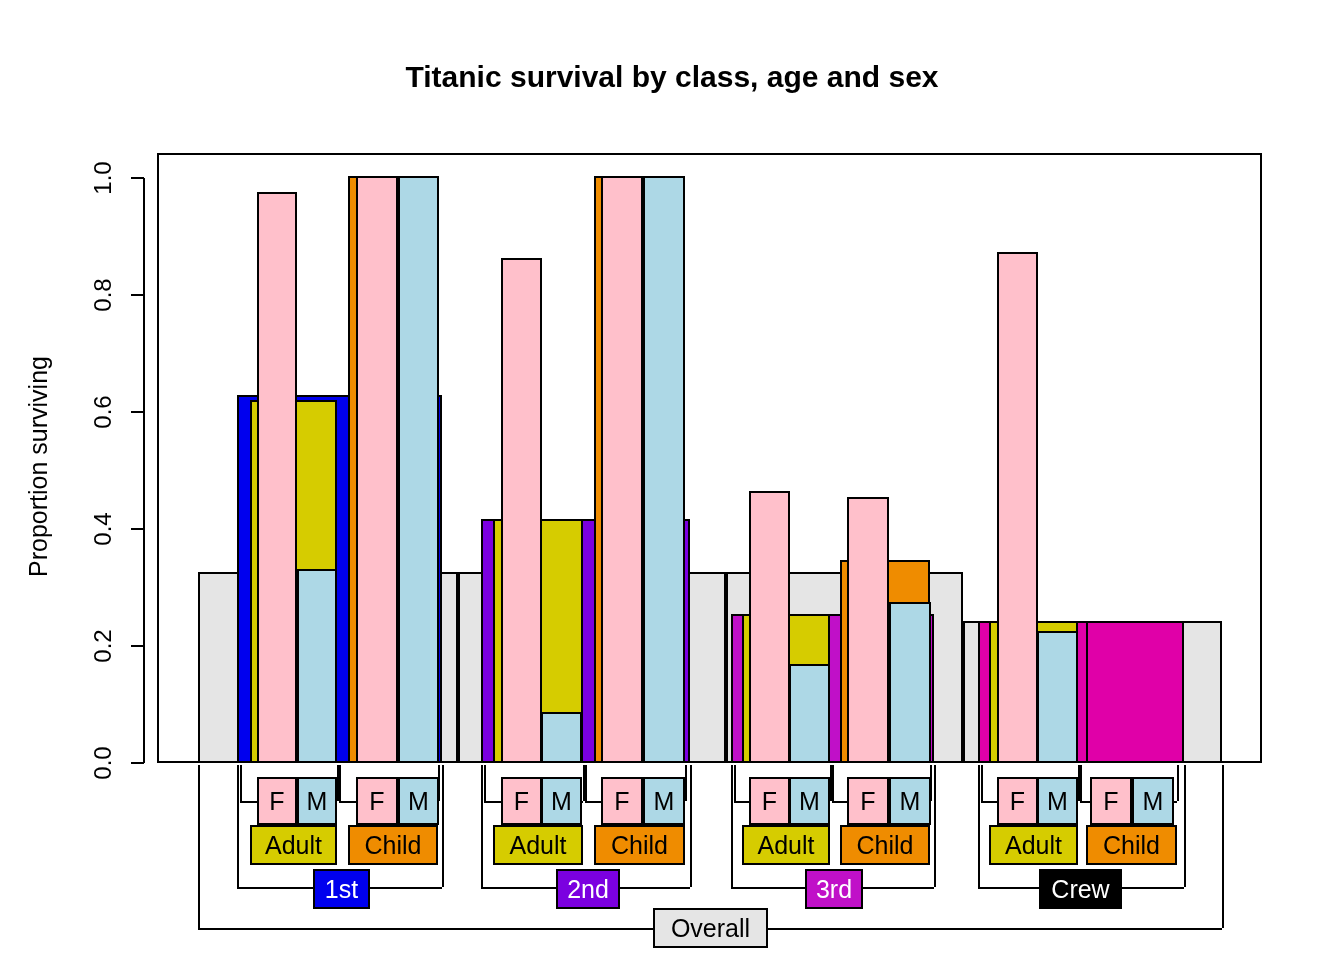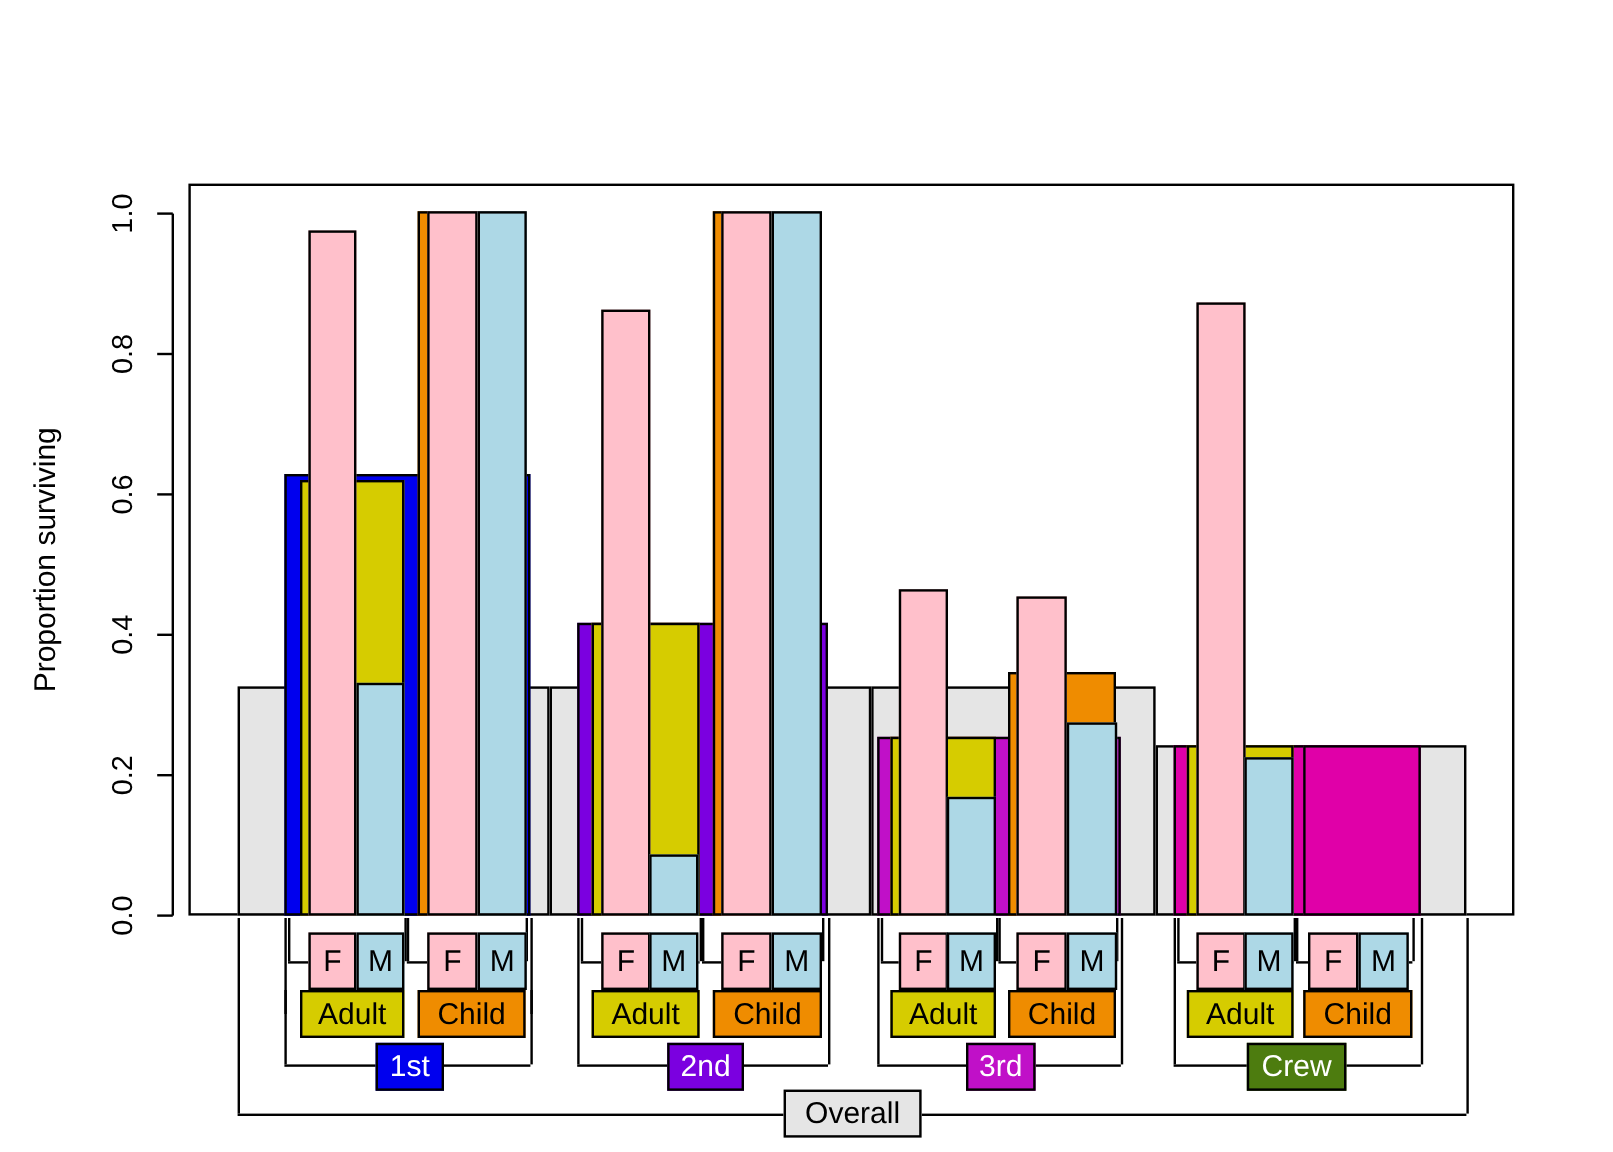--- a/index.html
+++ b/index.html
@@ -50,20 +50,21 @@
   }
   .conn{position:absolute;background:#000;}
   .hline{height:2px;}
   .vline{width:2px;}
 </style>
 </head>
 <body>
 
 <div id="stage">
 
+  <div class="title">Titanic survival by class, age and sex</div>
 
   <div class="ylab">Proportion surviving</div>
   <div id="yaxis">
       <div class="yaxis-line" style="left: 143px; top: 178px; height: 585px;"></div>
       <div class="ytick-mark" style="left: 131px; top: 762px;"></div>
       <div class="ytick-label" style="left: 73px; top: 749px;">0.0</div>
       <div class="ytick-mark" style="left: 131px; top: 645px;"></div>
       <div class="ytick-label" style="left: 73px; top: 632px;">0.2</div>
       <div class="ytick-mark" style="left: 131px; top: 528px;"></div>
       <div class="ytick-label" style="left: 73px; top: 515px;">0.4</div>
@@ -185,17 +186,17 @@
       <div class="lbl" style="left: 889px; top: 14px; width: 42px; height: 48px; background: rgb(173, 216, 230); color: rgb(0, 0, 0);">M</div>
       <div class="lbl" style="left: 742px; top: 62px; width: 88px; height: 40px; background: rgb(214, 204, 0); color: rgb(0, 0, 0);">Adult</div>
       <div class="lbl" style="left: 840px; top: 62px; width: 90px; height: 40px; background: rgb(239, 140, 0); color: rgb(0, 0, 0);">Child</div>
       <div class="lbl" style="left: 805px; top: 106px; width: 58px; height: 40px; background: rgb(192, 16, 200); color: rgb(255, 255, 255);">3rd</div>
       <div class="lbl" style="left: 997px; top: 14px; width: 41px; height: 48px; background: rgb(255, 192, 203); color: rgb(0, 0, 0);">F</div>
       <div class="lbl" style="left: 1037px; top: 14px; width: 41px; height: 48px; background: rgb(173, 216, 230); color: rgb(0, 0, 0);">M</div>
       <div class="lbl" style="left: 1090px; top: 14px; width: 42px; height: 48px; background: rgb(255, 192, 203); color: rgb(0, 0, 0);">F</div>
       <div class="lbl" style="left: 1132px; top: 14px; width: 42px; height: 48px; background: rgb(173, 216, 230); color: rgb(0, 0, 0);">M</div>
       <div class="lbl" style="left: 989px; top: 62px; width: 89px; height: 40px; background: rgb(214, 204, 0); color: rgb(0, 0, 0);">Adult</div>
       <div class="lbl" style="left: 1086px; top: 62px; width: 91px; height: 40px; background: rgb(239, 140, 0); color: rgb(0, 0, 0);">Child</div>
-      <div class="lbl" style="left: 1039px; top: 106px; width: 83px; height: 40px; background: #4d7c0f; color: rgb(255, 255, 255);">Crew</div>
+      <div class="lbl" style="left: 1039px; top: 106px; width: 83px; height: 40px; background: #000000; color: rgb(255, 255, 255);">Crew</div>
       <div class="lbl" style="left: 653px; top: 145px; width: 115px; height: 40px; background: rgb(229, 229, 229); color: rgb(0, 0, 0);">Overall</div>
     </div>
 
 </div>
 
 </body></html>

